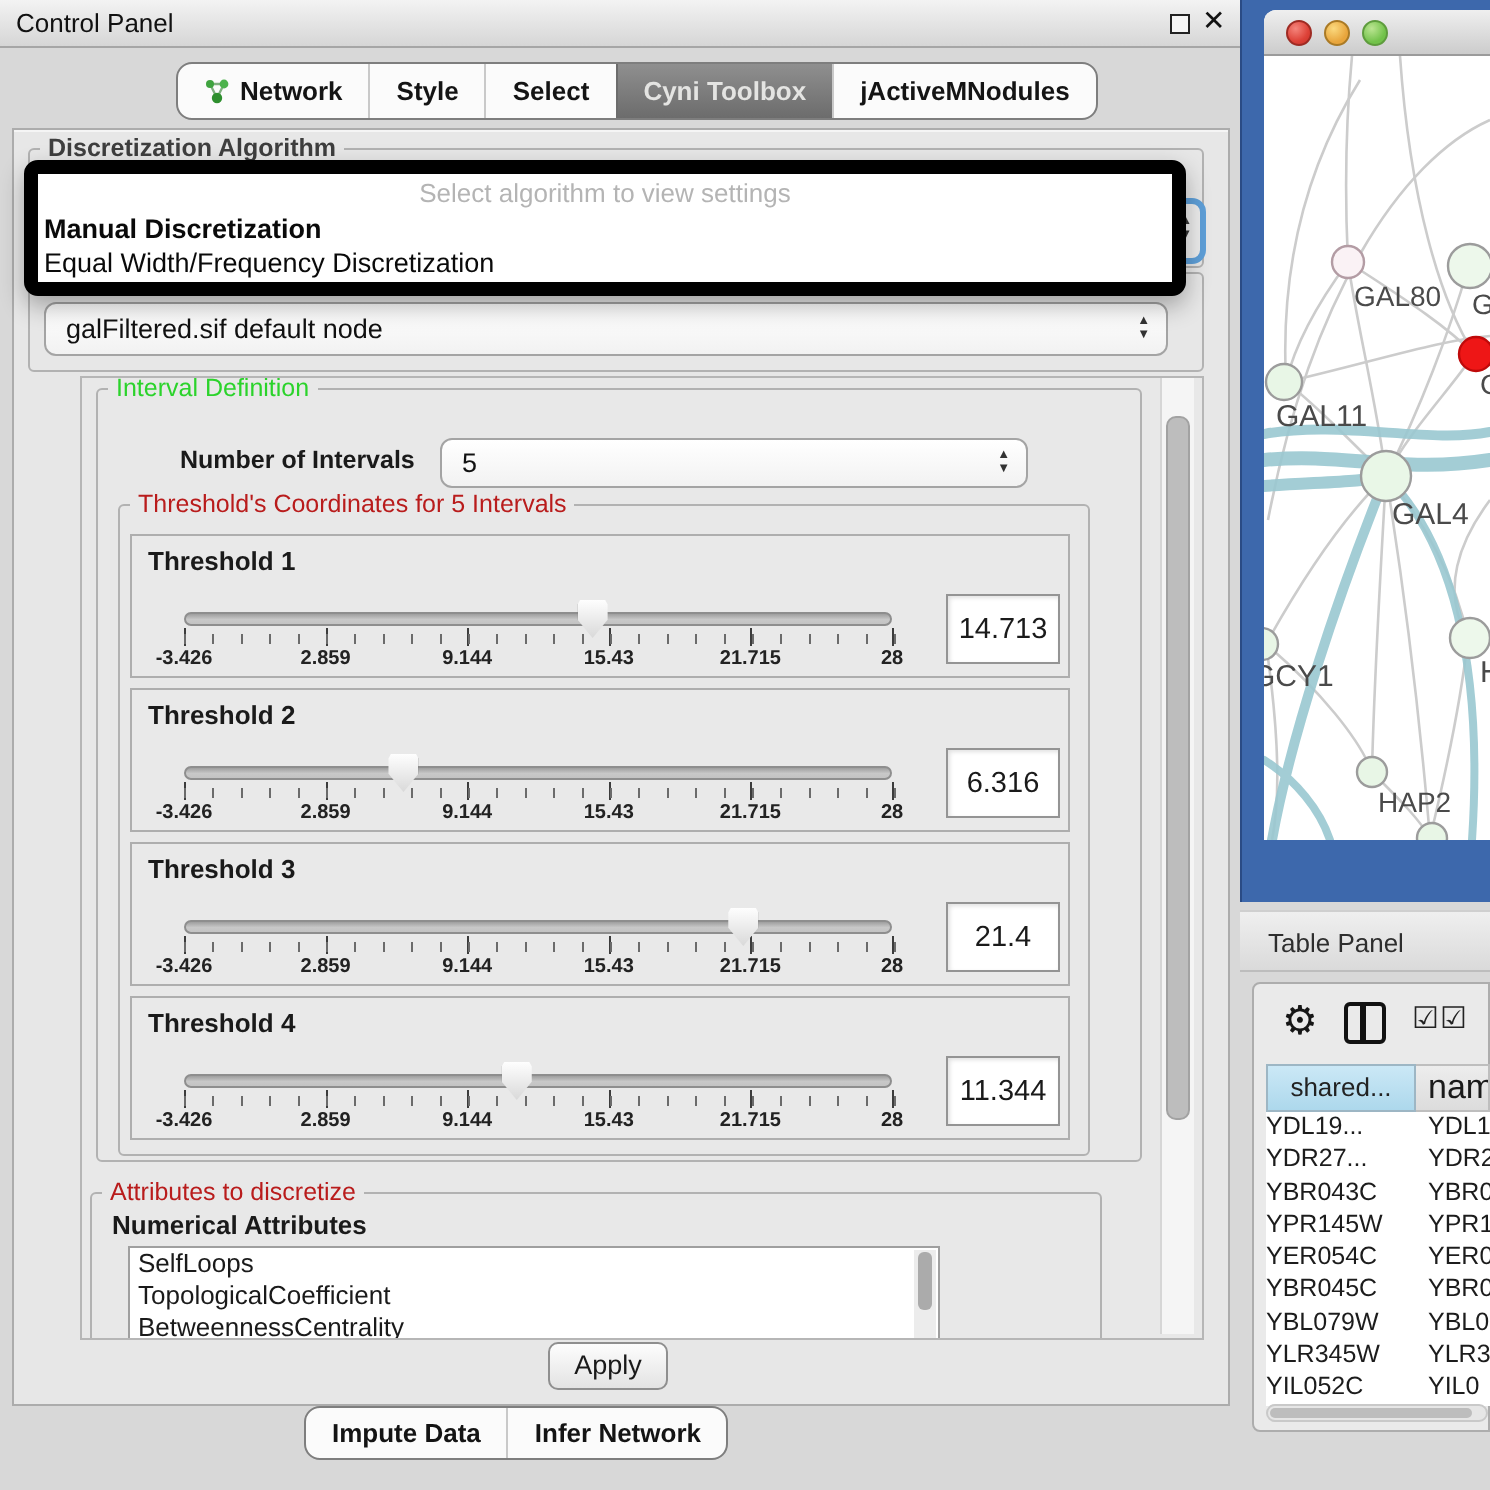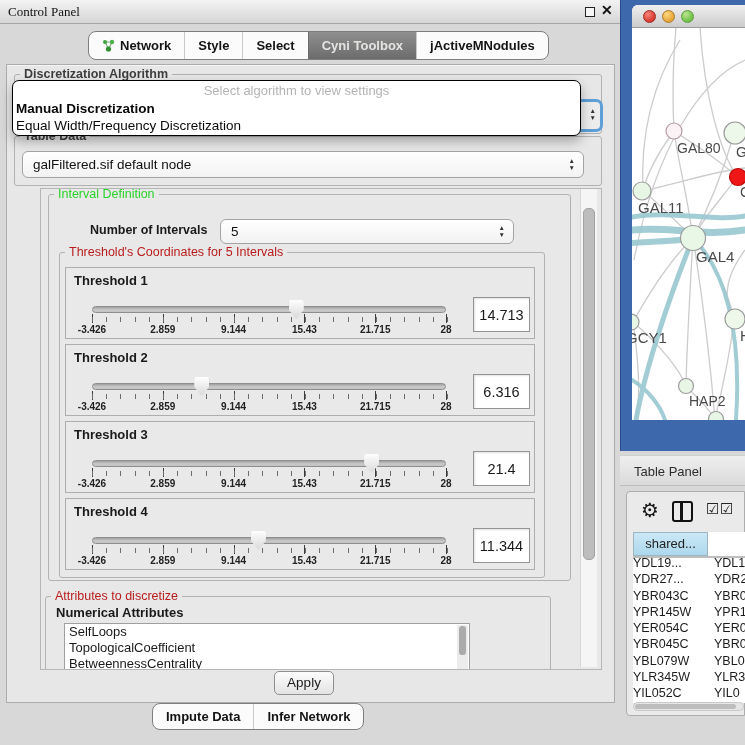--- a/index.html
+++ b/index.html
@@ -2,21 +2,21 @@
 <html><head>
 <meta charset="utf-8">
 <style>
   html,body{margin:0;padding:0;}
   #root{position:relative;width:745px;height:745px;background:#D8D8D8;overflow:hidden;
         font-family:"Liberation Sans","DejaVu Sans",sans-serif;color:#1A1A1A;}
   .abs{position:absolute;}
 
   
   .titlebar{left:0;top:0;width:620px;height:23px;background:linear-gradient(#F3F3F3,#D6D6D6);
-            border-bottom:1px solid #A6A6A6;font-family:Liberation Serif, serif;}
+            border-bottom:1px solid #A6A6A6;}
   .titlebar .title{position:absolute;left:8px;top:4px;font-size:13px;color:#111;}
   .float-ic{position:absolute;left:585px;top:7px;width:8px;height:8px;border:1.5px solid #222;background:#F6F6F6;}
   .close-ic{position:absolute;left:601px;top:2px;font-size:14px;font-weight:bold;color:#111;}
 
   
   .seg{display:flex;border:1.5px solid #7E7E7E;border-radius:8px;overflow:hidden;background:#FBFBFB;}
   .seg .tab{padding:0 13px;font-size:13px;font-weight:600;color:#141414;border-left:1px solid #C9C9C9;
             display:flex;align-items:center;gap:5px;white-space:nowrap;}
   .seg .tab:first-child{border-left:none;}
   .seg .tab.sel{background:linear-gradient(#8F8F8F,#6C6C6C);color:#E4E4E2;border-left-color:#6C6C6C;}
@@ -36,21 +36,21 @@
   .legend.e8{background:#E8E8E8;}
 
   .combo{position:absolute;background:linear-gradient(#FFFFFF,#F2F2F2);border:1px solid #A4A4A4;
          border-radius:6px;display:flex;align-items:center;justify-content:space-between;
          padding:0 8px 0 10px;font-size:13.5px;color:#111;box-sizing:border-box;}
   .spinner{display:flex;flex-direction:column;align-items:center;line-height:6px;font-size:6.5px;color:#333;gap:1px;}
 
   
   #algo-combo{left:560px;top:99px;width:37px;height:27px;border:3px solid #5E9FD8;border-radius:7px;
               background:#ECECEC;z-index:5;}
-  #popup{left:12px;top:80px;width:567px;height:54px;background:#FFF;border:1px solid #000000;
+  #popup{left:12px;top:80px;width:567px;height:54px;background:#FFF;border:7px solid #000000;
          border-radius:7px;box-shadow:0 5px 12px rgba(0,0,0,.30);z-index:50;}
   .popup-ph{height:19px;line-height:20px;text-align:center;color:#B4B4B4;font-size:13px;}
   .popup-item{height:17px;line-height:17px;padding-left:3px;font-size:13.5px;color:#0A0A0A;}
   .popup-item.bold{font-weight:bold;}
 
   
   #scrollpane{left:40px;top:188px;width:560px;height:480px;border:1px solid #B6B6B6;background:#E8E8E8;overflow:hidden;}
   .vsb-track{position:absolute;background:#F5F5F5;border-left:1px solid #D6D6D6;}
   .vsb-thumb{position:absolute;background:#BDBDBD;border:1px solid #A2A2A2;border-radius:5px;}
 
@@ -93,21 +93,21 @@
   #tp-bar{left:620px;top:455px;width:125px;height:31px;background:linear-gradient(#EFEFEF,#DADADA);
           border-top:1px solid #CFCFCF;border-bottom:1px solid #BDBDBD;font-size:13px;color:#2E2E2E;
           line-height:31px;padding-left:14px;box-sizing:border-box;}
   #tp-body{left:626px;top:491px;width:119px;height:225px;background:#EAEAEA;border:1px solid #ADADAD;
            border-radius:4px 0 0 4px;box-sizing:border-box;}
   #gear{position:absolute;left:14px;top:6px;font-size:20px;color:#161616;}
   #cols-icon{position:absolute;left:45px;top:9px;width:17px;height:17px;border:2.5px solid #111;border-radius:3px;}
   #cols-icon::after{content:"";position:absolute;left:6px;top:0;width:2.5px;height:100%;background:#111;}
   .cb-ic{position:absolute;top:8px;font-size:15px;color:#222;}
   #tp-table{position:absolute;left:6px;top:40px;width:112px;height:171px;background:#FFF;overflow:hidden;}
-  .thead{display:flex;height:24px;flex-direction:column;}
+  .thead{display:flex;height:24px;}
   .th1{width:75px;background:linear-gradient(#CBE8F6,#ADD8EC);border:1px solid #9DB6C4;font-size:13px;
        text-align:center;line-height:22px;box-sizing:border-box;color:#222;}
   .th2{flex:1;background:linear-gradient(#EDEDED,#DCDCDC);border:1px solid #BEBEBE;border-left:none;
        font-size:17px;line-height:22px;padding-left:6px;overflow:hidden;white-space:nowrap;box-sizing:border-box;}
   .trow{display:flex;height:16.3px;font-size:12.5px;color:#1C1C1C;white-space:nowrap;}
   .td1{width:75px;padding-left:0;box-sizing:border-box;overflow:hidden;}
   .td2{flex:1;padding-left:6px;overflow:hidden;}
   #tp-hsb{left:633px;top:702px;width:111px;height:9px;background:#E6E6E6;border:1px solid #C9C9C9;border-radius:5px;box-sizing:border-box;}
   #tp-hsb .th{position:absolute;left:1px;top:1px;width:101px;height:5px;background:#BDBDBD;border-radius:3px;}
 

